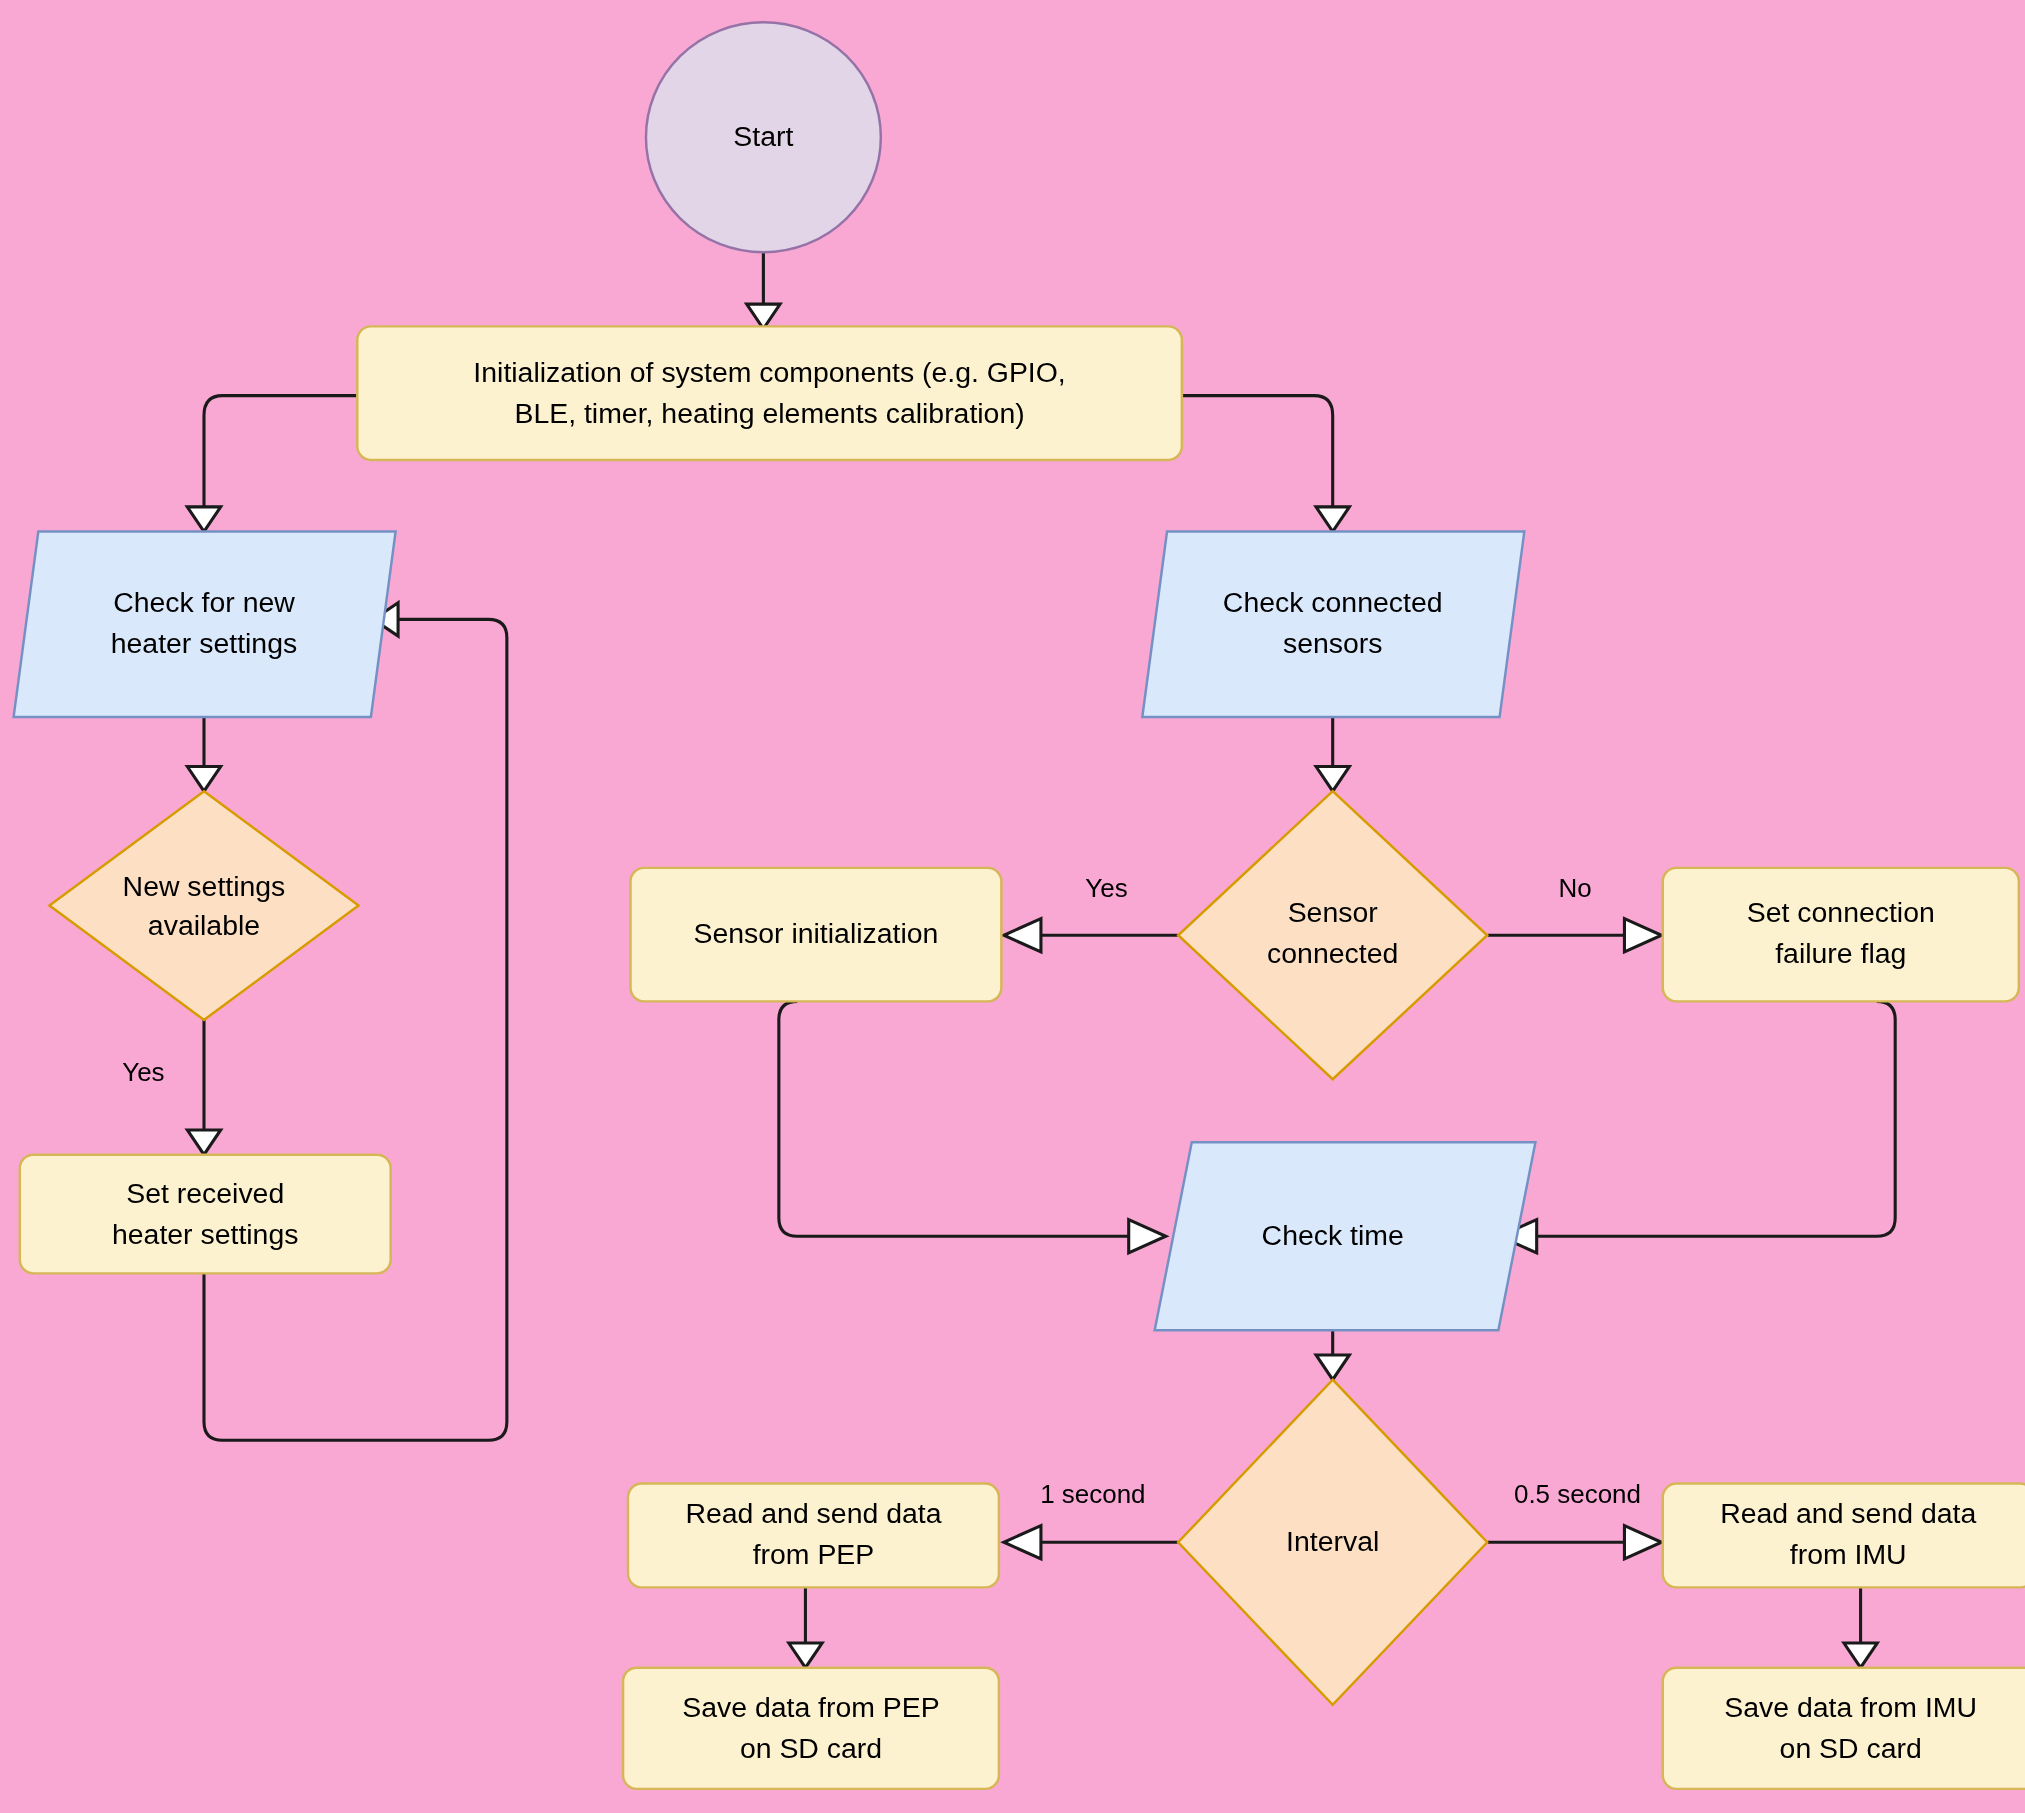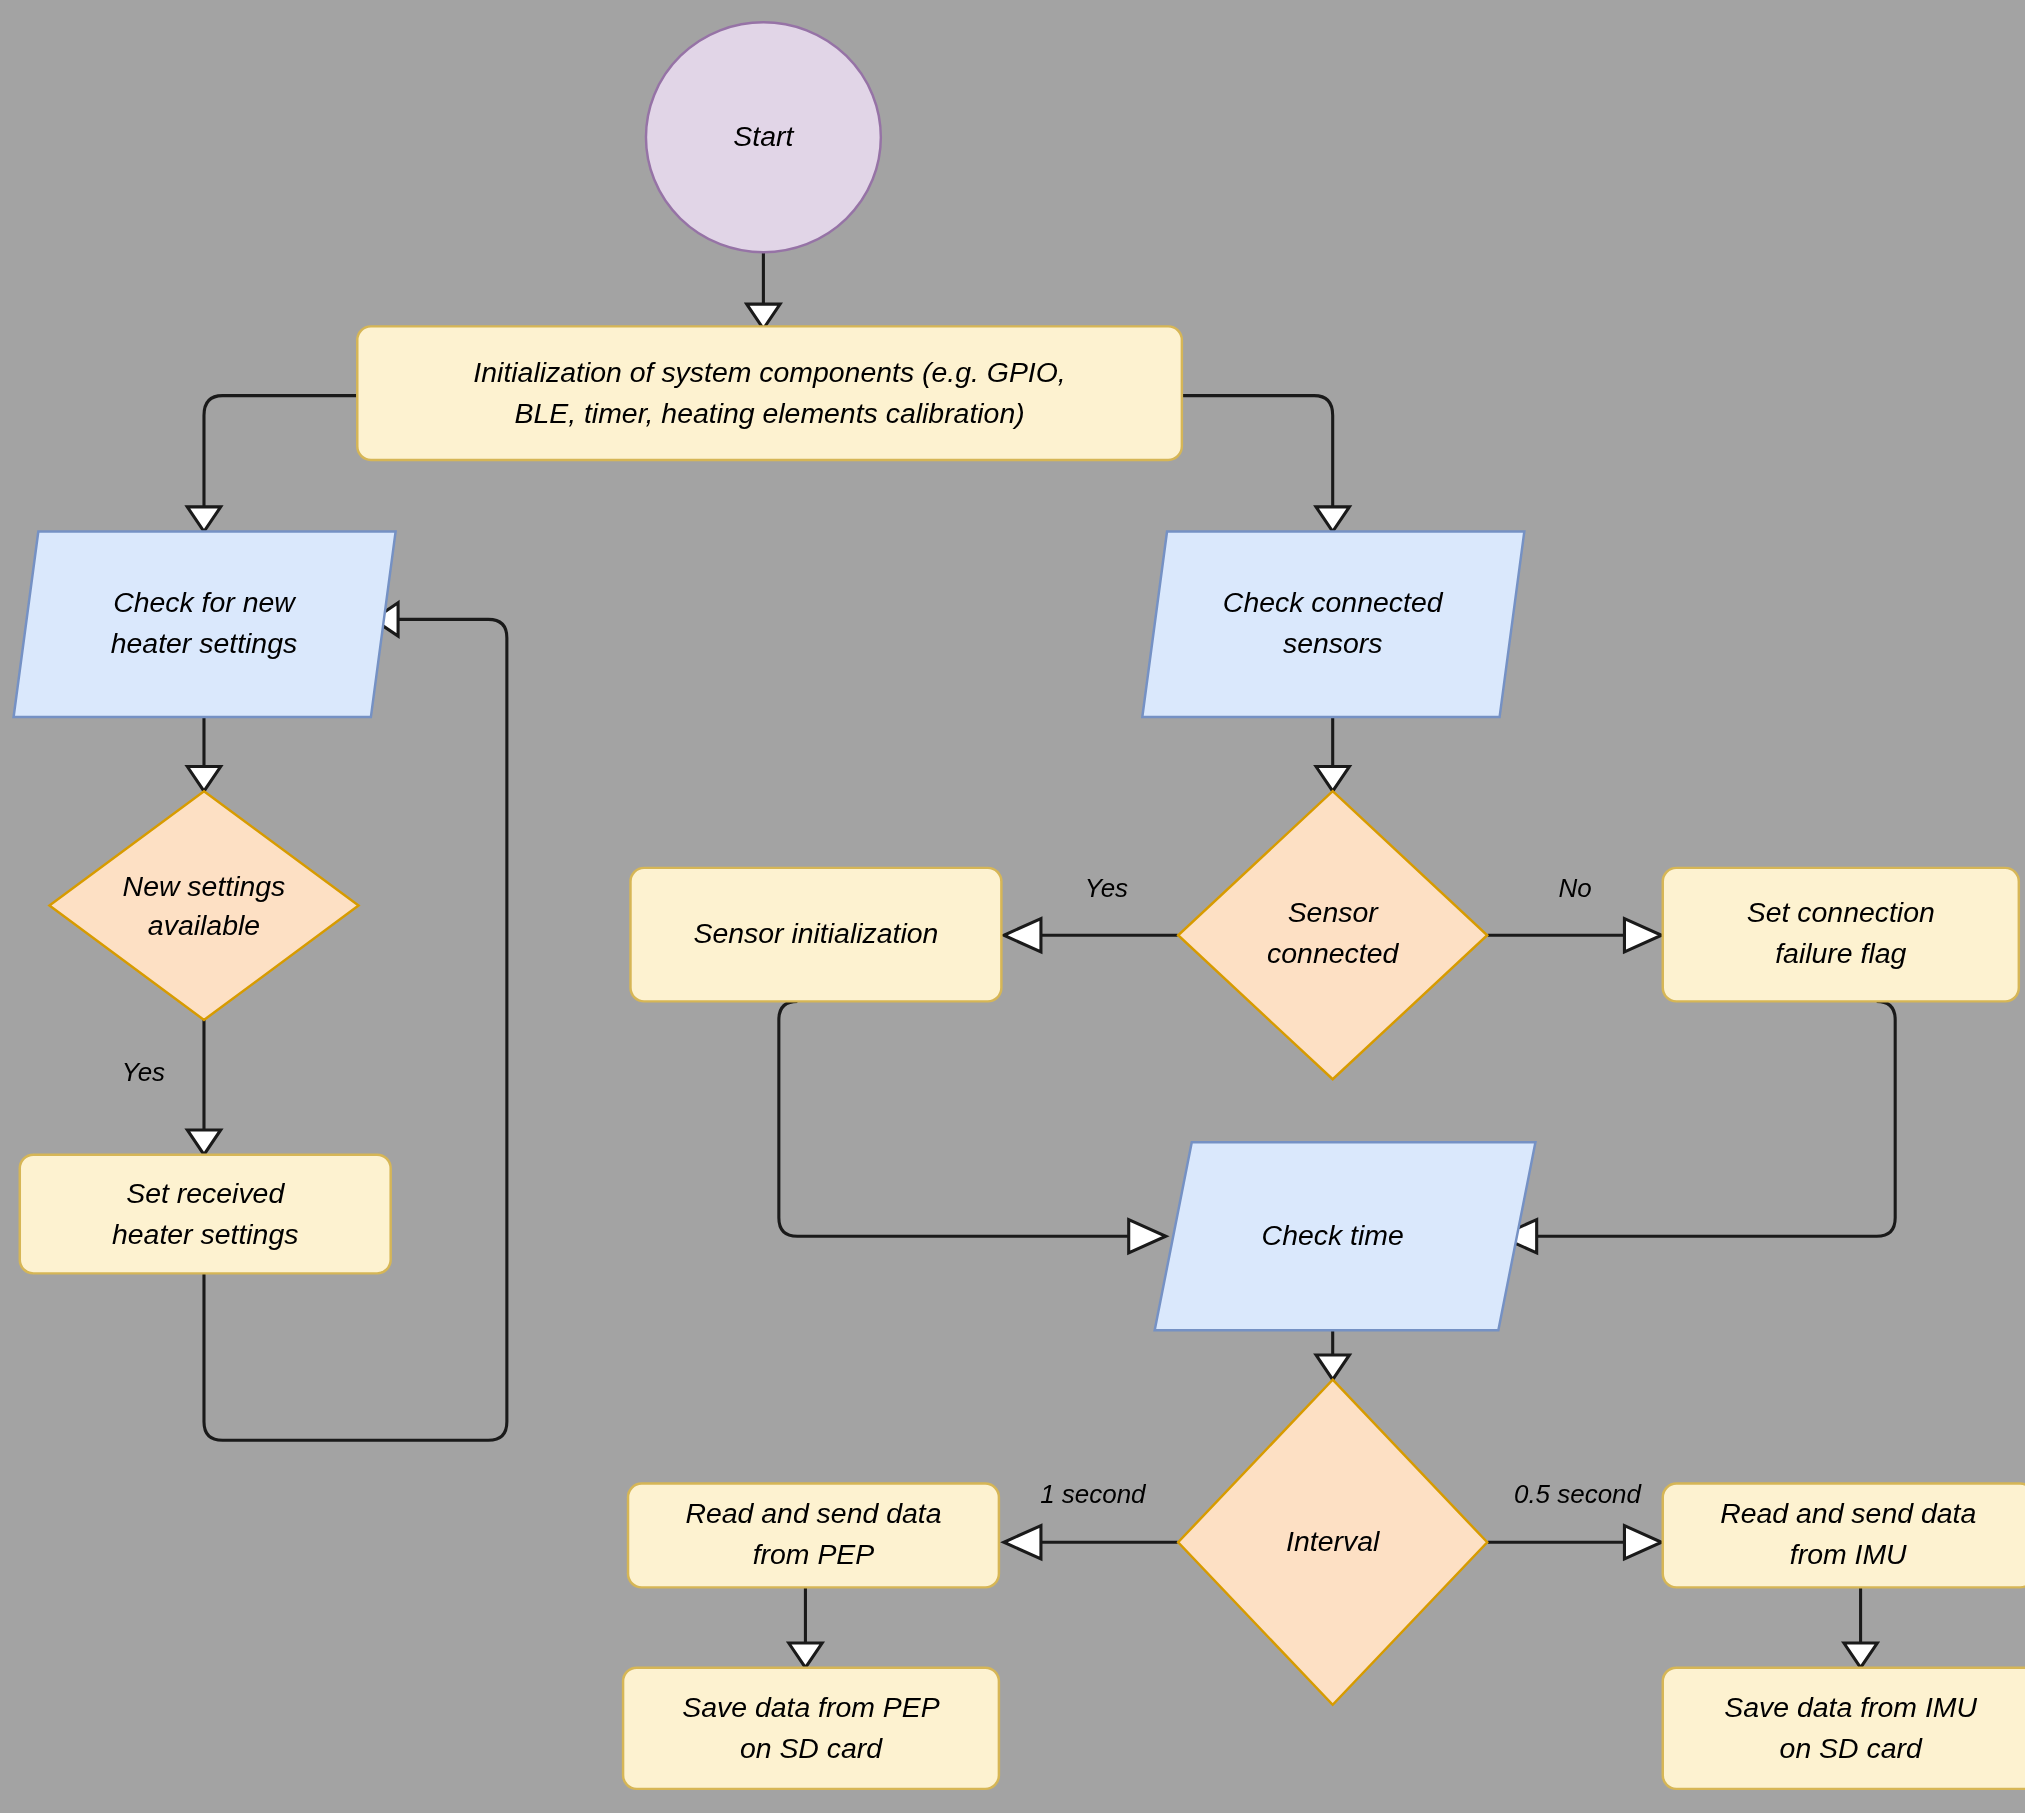--- a/index.html
+++ b/index.html
@@ -11,21 +11,21 @@
   .shape-proc{fill:#fdf2d0;stroke:#d6b656;stroke-width:4;}
   .shape-io{fill:#dae8fc;stroke:#7591c4;stroke-width:4;}
   .shape-dec{fill:#fde0c4;stroke:#d79b00;stroke-width:4;}
   .shape-start{fill:#e1d5e7;stroke:#9673a6;stroke-width:4;}
   .link{fill:none;stroke:#1a1a1a;stroke-width:5;}
   .arrowhead{fill:#ffffff;stroke:#1a1a1a;stroke-width:5;stroke-linejoin:miter;}
 </style>
 </head>
 <body>
 
-<div id="stage" style="background: #a3a3a3; font-style: italic;">
+<div id="stage" style="background: #f9a8d4;">
 <svg id="flow" viewBox="0 0 3276 2933" width="2025" height="1813" xmlns="http://www.w3.org/2000/svg">
 
   <g>
 
     <g>
       <path class="link" d="M 1235 400 L 1235 496" stroke="#1a1a1a"></path>
       <path class="arrowhead" d="M 1208 492 L 1235 532 L 1262 492 Z" stroke="#1a1a1a"></path>
     </g>
 
     <g>

